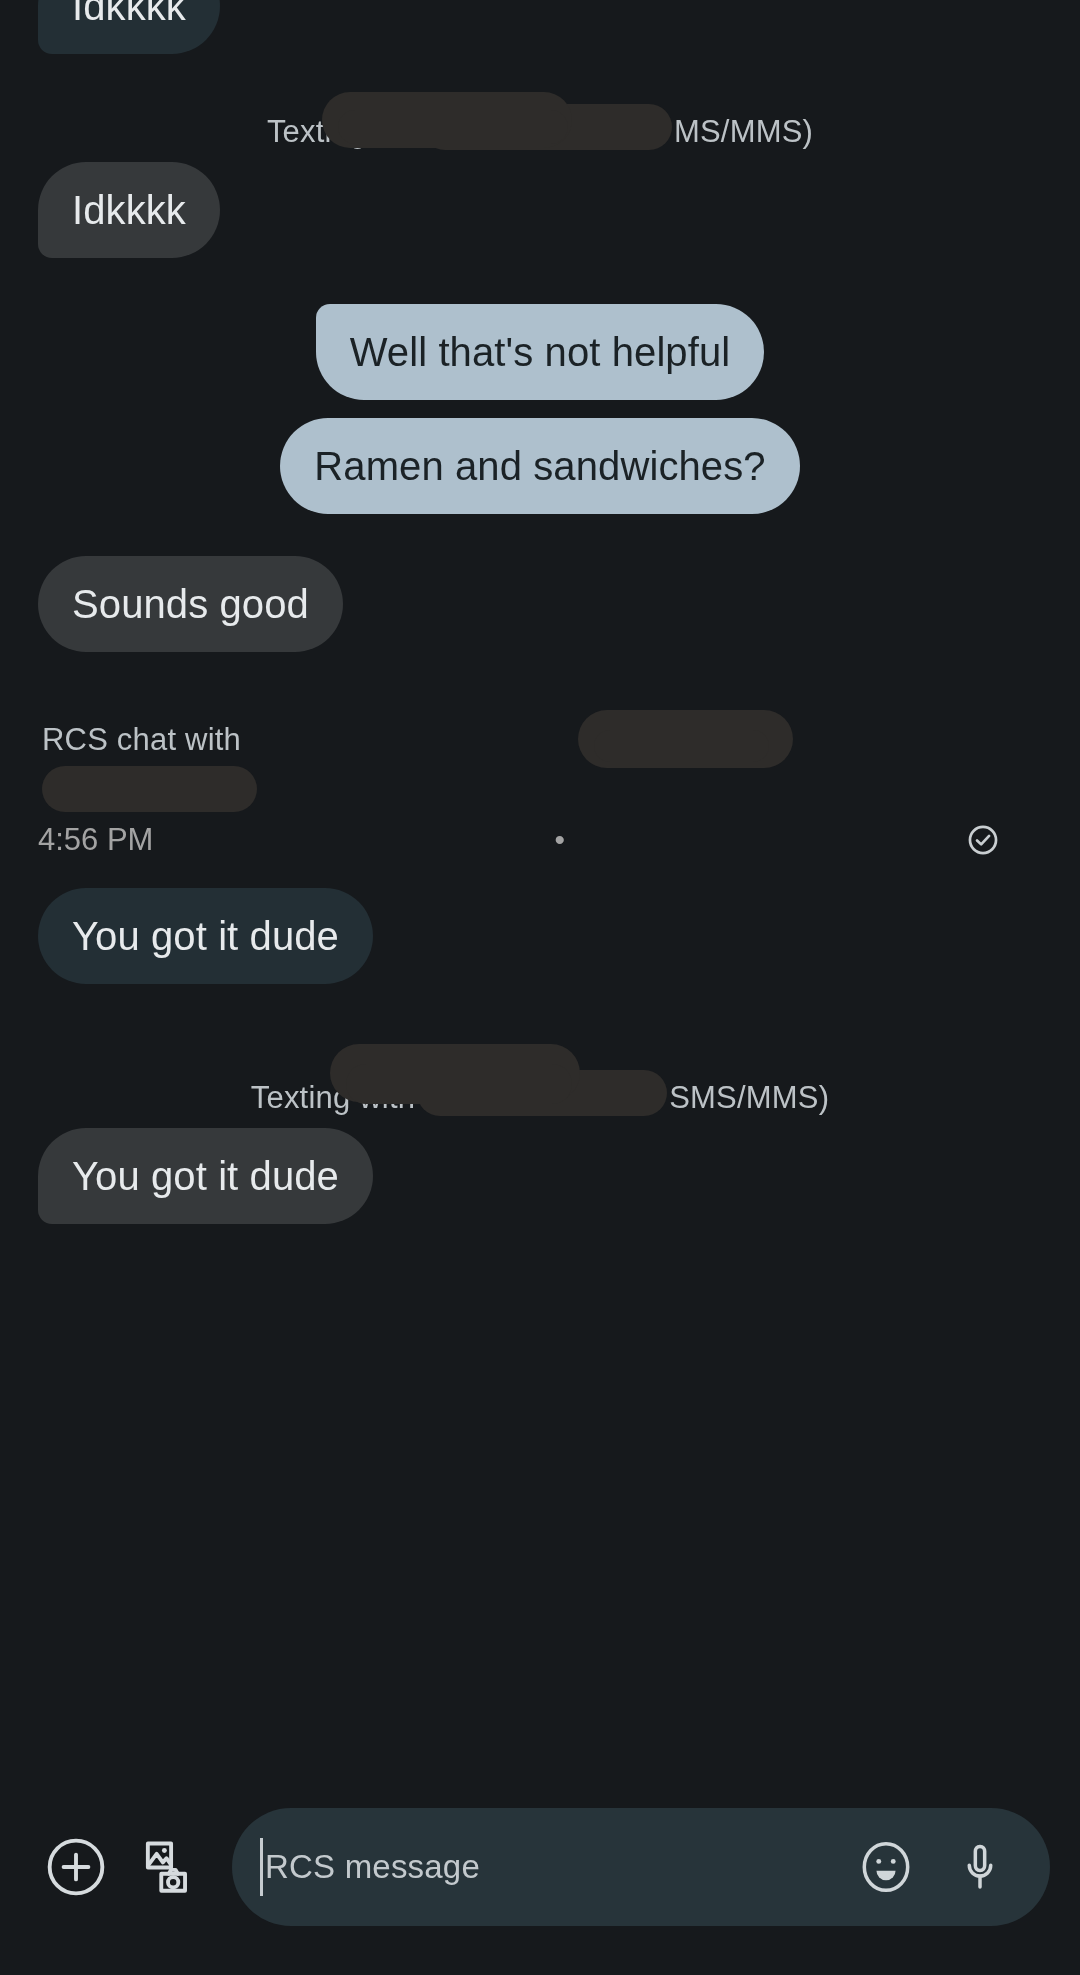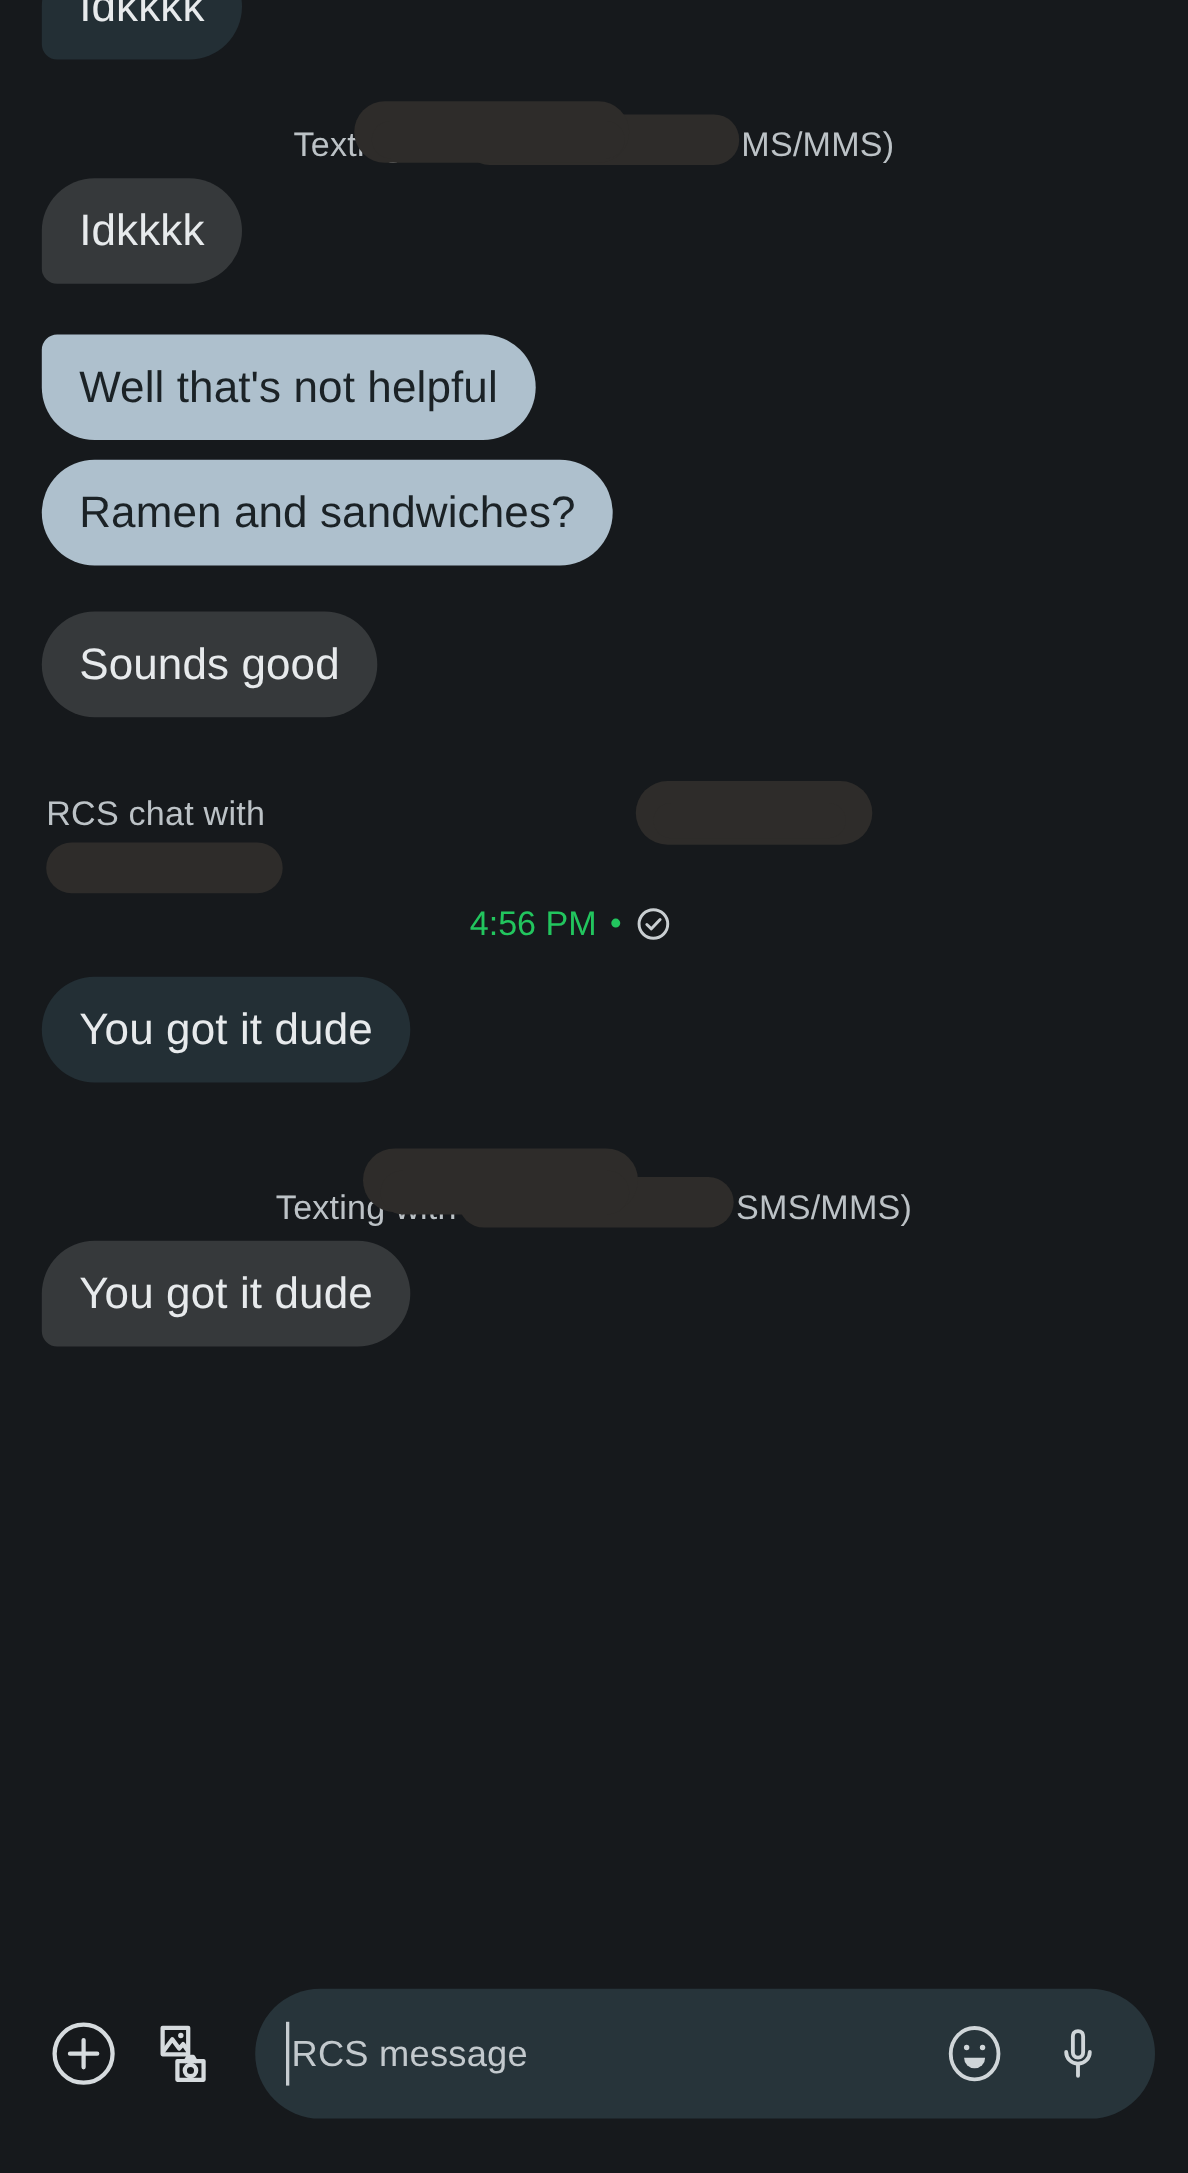--- a/index.html
+++ b/index.html
@@ -27,21 +27,21 @@
     position: relative;
     padding: 0 38px;
     overflow: hidden;
   }
 
   .row {
     display: flex;
     width: 100%;
   }
   .row.left  { justify-content: flex-start; }
-  .row.right { justify-content: flex-start; }
+  .row.right { justify-content: center; }
 
   .bubble {
     max-width: 730px;
     padding: 22px 34px;
     border-radius: 48px;
     font-size: 40px;
     line-height: 1.30;
     letter-spacing: .1px;
     word-wrap: break-word;
   }
@@ -96,25 +96,25 @@
 
   
   .scribble {
     position: absolute;
     background: #2e2c2a;
     pointer-events: none;
   }
 
   .meta {
     display: flex;
-    justify-content: center;
+    justify-content: space-between;
     align-items: center;
     gap: 12px;
     font-size: 31px;
-    color: #22c55e;
+    color: #a3a3a3;
     padding-right: 42px;
   }
   .meta .dot { font-size: 30px; line-height: 1; }
   .meta svg { display: block; }
 
   
   .composer {
     flex: 0 0 auto;
     height: 188px;
     display: flex;

